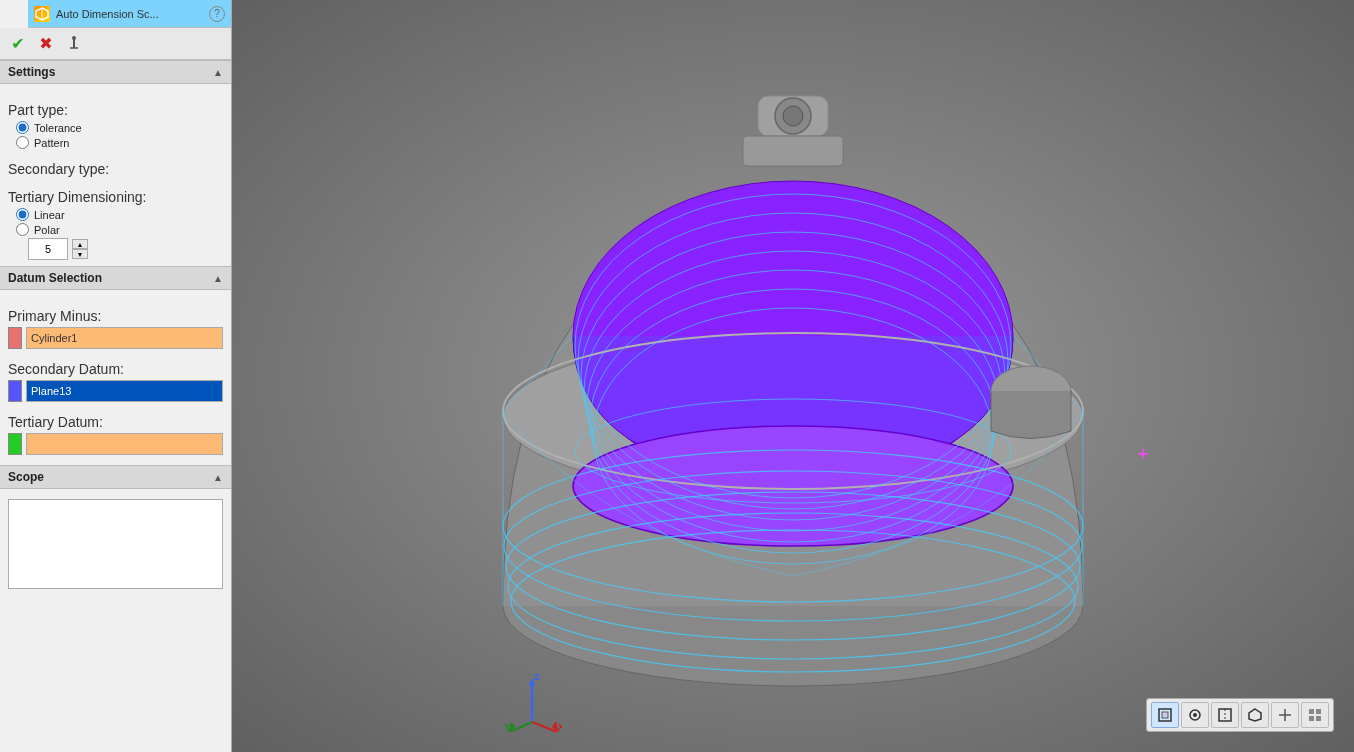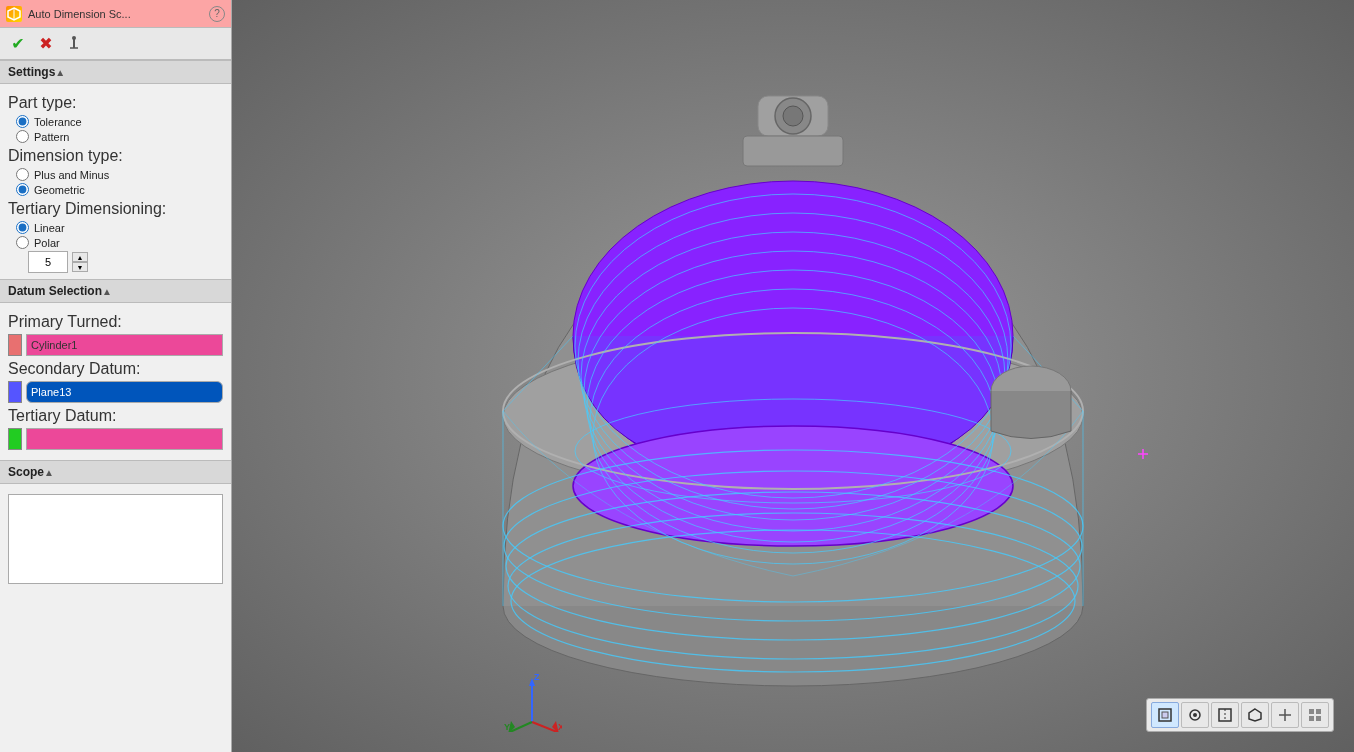--- a/index.html
+++ b/index.html
@@ -20,27 +20,28 @@
       height: 752px;
       background: #f0f0f0;
       border-right: 1px solid #aaa;
       display: flex;
       flex-direction: column;
       overflow: hidden;
     }
 
     
     .title-bar {
-      background: #fca5a5;
+      background: #7dd3fc;
       border-bottom: 1px solid #bbb;
       padding: 4px 6px;
       display: flex;
       align-items: center;
       gap: 6px;
       height: 28px;
+      margin-left: 28px;
     }
     .title-bar-icon {
       width: 16px; height: 16px;
       background: linear-gradient(135deg, #ff8c00, #ffd700);
       border-radius: 2px;
       display: flex; align-items: center; justify-content: center;
       font-size: 10px; color: white; font-weight: bold;
     }
     .title-bar-text {
       flex: 1;
@@ -88,42 +89,43 @@
     }
 
     
     .section-header {
       background: #d8d8d8;
       border-top: 1px solid #bbb;
       border-bottom: 1px solid #bbb;
       padding: 4px 8px;
       display: flex;
       align-items: center;
+      justify-content: space-between;
       font-weight: 600;
       font-size: 12px;
       color: #222;
       cursor: pointer;
       user-select: none;
     }
     .collapse-arrow {
       font-size: 10px;
       color: #555;
     }
 
     
     .section-content {
       padding: 6px 8px;
     }
 
     
     .field-label {
-      font-size: 16px;
+      font-size: 14px;
       color: #333;
       margin-bottom: 3px;
-      margin-top: 4px;
+      margin-top: 12px;
     }
 
     
     .radio-group {
       display: flex;
       flex-direction: column;
       gap: 2px;
       margin-left: 8px;
     }
     .radio-row {
@@ -182,29 +184,28 @@
     .datum-color-swatch {
       width: 14px;
       height: 22px;
       border: 1px solid #888;
       flex-shrink: 0;
     }
     .datum-input {
       flex: 1;
       height: 22px;
       border: 1px solid #aaa;
-      background: #ec4899;
+      background: #fdba74;
       padding: 2px 4px;
       font-size: 11px;
       color: #333;
     }
     .datum-input.selected {
       background: #0055bb;
       color: #fff;
-      border-radius: 6px;
     }
 
     
     .scope-list {
       margin: 4px 0;
       border: 1px solid #aaa;
       background: #fff;
       height: 90px;
       overflow-y: auto;
     }
@@ -311,31 +312,21 @@
         <label class="radio-row">
           <input type="radio" class="radio-input" name="partType" checked="" style="">
           <span>Tolerance</span>
         </label>
         <label class="radio-row">
           <input type="radio" class="radio-input" name="partType" style="">
           <span>Pattern</span>
         </label>
       </div>
 
-      <div class="field-label">Dimension type:</div>
-      <div class="radio-group">
-        <label class="radio-row">
-          <input type="radio" class="radio-input" name="toleranceType" style="">
-          <span>Plus and Minus</span>
-        </label>
-        <label class="radio-row">
-          <input type="radio" class="radio-input" name="toleranceType" checked="" style="">
-          <span>Geometric</span>
-        </label>
-      </div>
+      <div class="field-label">Secondary type:</div>
 
       <div class="field-label">Tertiary Dimensioning:</div>
       <div class="radio-group">
         <label class="radio-row">
           <input type="radio" class="radio-input" name="patternType" checked="" style="">
           <span>Linear</span>
         </label>
         <label class="radio-row">
           <input type="radio" class="radio-input" name="patternType" style="">
           <span>Polar</span>
@@ -350,21 +341,21 @@
         </div>
       </div>
     </div>
 
     <div class="section-header">
       <span>Datum Selection</span>
       <span class="collapse-arrow">▲</span>
     </div>
 
     <div class="section-content">
-      <div class="field-label">Primary Turned:</div>
+      <div class="field-label">Primary Minus:</div>
       <div class="datum-field-row">
         <div class="datum-color-swatch" style="background:#e87070;"></div>
         <input type="text" class="datum-input" value="Cylinder1" style="">
       </div>
 
       <div class="field-label">Secondary Datum:</div>
       <div class="datum-field-row">
         <div class="datum-color-swatch" style="background:#5555ff;"></div>
         <input type="text" class="datum-input selected" value="Plane13" style="">
       </div>

